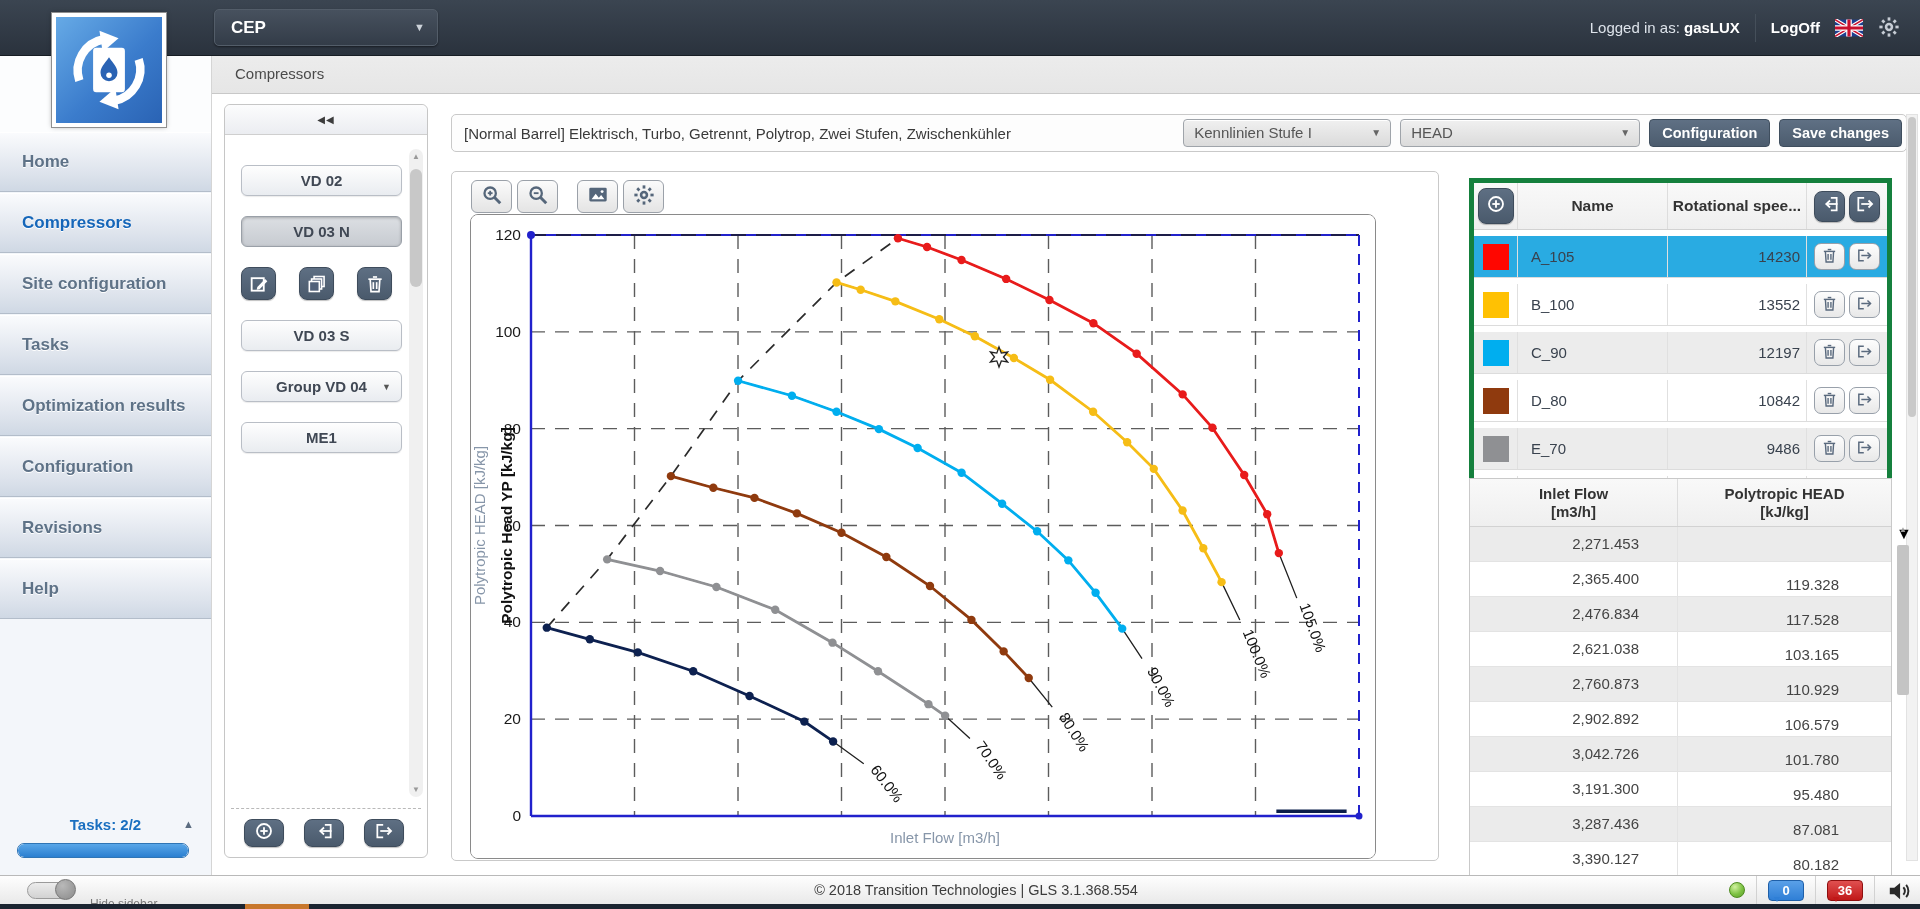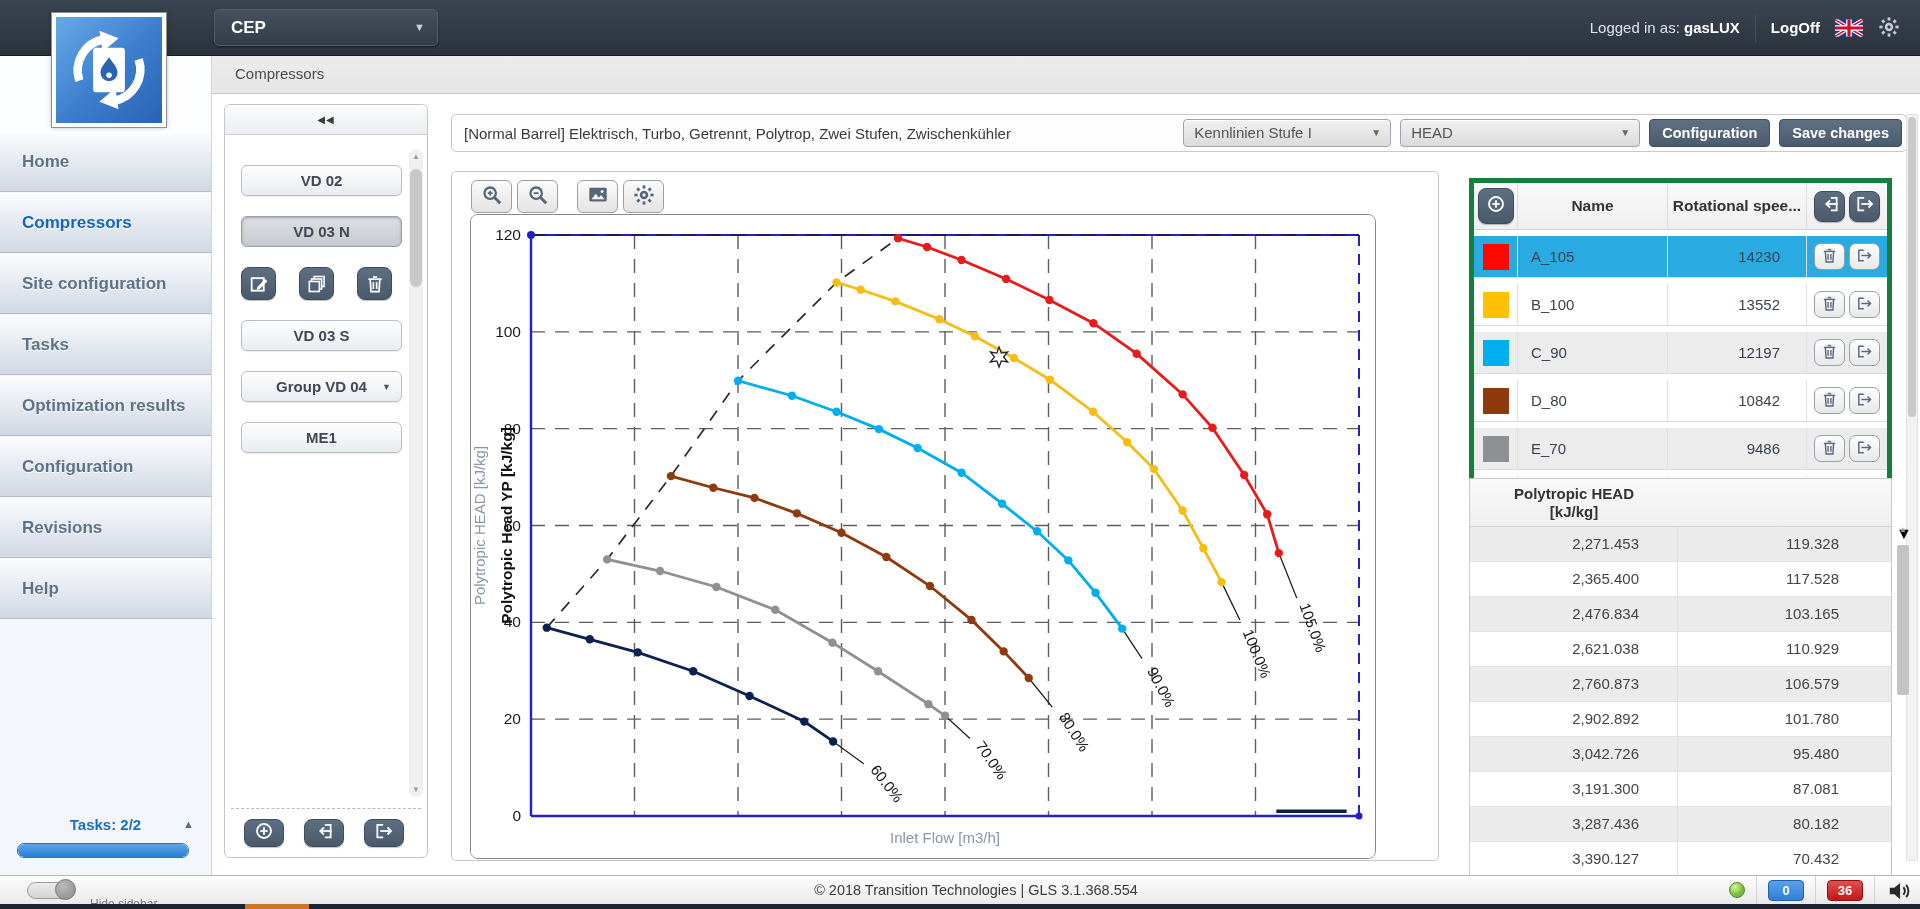--- a/index.html
+++ b/index.html
@@ -130,37 +130,37 @@
   .t1-header .btn-dark{width:36px;height:36px;border-radius:8px;}
   .t1-header .btn-dark.sm{width:31px;height:31px;}
   .t1-row{display:grid;grid-template-columns:44px 150px 139px 1fr;height:41px;border-bottom:1px solid #dcdcdc;margin-top:6px;}
   .t1-row:last-child{border-bottom:none;}
   .t1-row>div{display:flex;align-items:center;border-right:1px solid #e0e0e0;font-size:15px;color:#39424e;}
   .t1-row>div:last-child{border-right:none;justify-content:center;gap:4px;}
   .t1-row.alt{background:#ececec;}
   .t1-row.sel{background:#29abe2;}
   .swatch{width:26px;height:26px;margin:0 auto;}
   .cell-name{padding-left:13px;}
-  .cell-num{justify-content:flex-end;padding-right:26px;}
+  .cell-num{justify-content:flex-end;padding-right:6px;}
   .btn-small{width:31px;height:27px;box-sizing:border-box;border:1px solid #98a0aa;border-radius:7px;
         background:linear-gradient(#fdfdfd,#e8e8e8);color:#5a6a7e;display:flex;align-items:center;
         justify-content:center;cursor:pointer;}
   .btn-small svg{width:17px;height:17px;}
   .t2{position:absolute;left:1469px;top:478px;width:423px;height:397px;box-sizing:border-box;
         border:1px solid #c9c9c9;border-bottom:none;background:#fff;overflow:hidden;z-index:5;}
   .t2-header{display:grid;grid-template-columns:208px 1fr;height:47px;background:linear-gradient(#f9f9f9,#efefef);
         border-bottom:1px solid #d2d2d2;}
   .t2-header>div{display:flex;flex-direction:column;align-items:center;justify-content:center;
         border-right:1px solid #ddd;font-weight:bold;font-size:15px;color:#333;line-height:18px;}
   .t2-header>div:last-child{border-right:none;}
   .t2-row{display:grid;grid-template-columns:208px 1fr;height:34px;border-bottom:1px solid #e3e3e3;}
   .t2-row.alt{background:#ebebeb;}
   .t2-row>div{font-size:15px;color:#444;line-height:33px;text-align:right;border-right:1px solid #e3e3e3;}
   .t2-row>div:first-child{padding-right:38px;}
-  .t2-row>div:last-child{padding-right:52px;border-right:none;}
+  .t2-row>div:last-child{padding-right:52px;border-right:none;margin-top:41px;}
   .t2-scroll{position:absolute;left:1896px;top:525px;width:14px;height:333px;z-index:6;}
   .t2-scroll .thumb{position:absolute;left:1px;top:20px;width:12px;height:150px;background:#c4c4c4;border-radius:2px;}
   .page-scroll{position:absolute;left:1906px;top:114px;width:12px;height:747px;background:#f2f2f2;
         border:1px solid #e2e2e2;box-sizing:border-box;z-index:5;}
   .page-scroll .thumb{position:absolute;left:1px;top:2px;width:8px;height:300px;background:#c9c9c9;border-radius:5px;}
 </style>
 </head>
 <body>
 
 <div class="screen">
@@ -664,20 +664,24 @@
                 </svg></div>
             </div>
           </div>
         </div>
       </div>
   </div>
 
   <div class="t2">
     <div class="t2-header">
       <div>
+        <span>Inlet Flow</span>
+        <span>[m3/h]</span>
+      </div>
+      <div>
         <span>Polytropic HEAD</span>
         <span>[kJ/kg]</span>
       </div>
     </div>
     <div id="t2body">
         <div class="t2-row alt">
           <div>2,271.453</div>
           <div>119.328</div>
         </div>
         <div class="t2-row">

